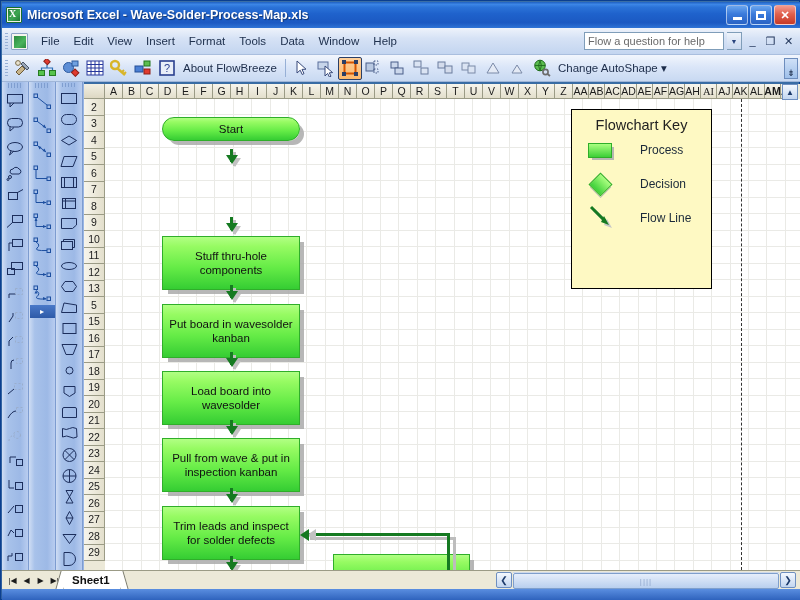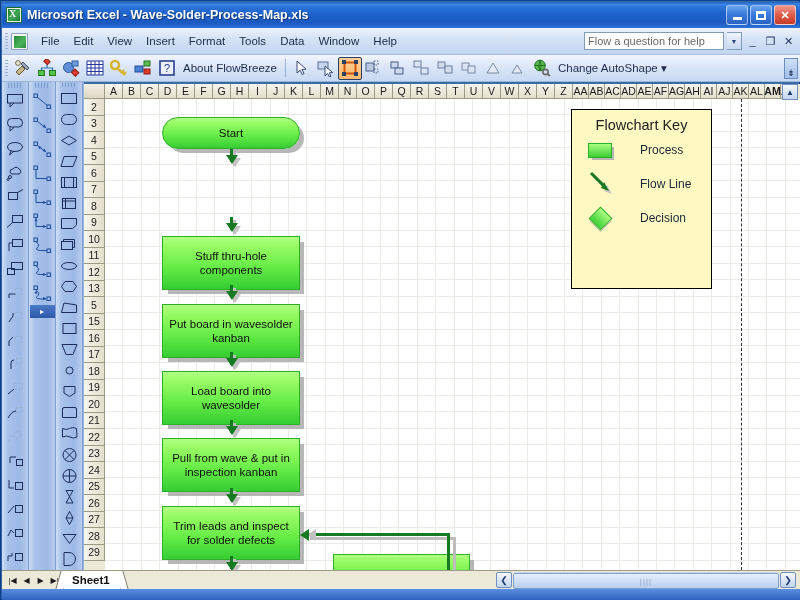--- a/index.html
+++ b/index.html
@@ -822,21 +822,21 @@
       <div class="colcell" style="width: 18px;">Y</div>
       <div class="colcell" style="width: 18px;">Z</div>
       <div class="colcell" style="width: 16px;">AA</div>
       <div class="colcell" style="width: 16px;">AB</div>
       <div class="colcell" style="width: 16px;">AC</div>
       <div class="colcell" style="width: 16px;">AD</div>
       <div class="colcell" style="width: 16px;">AE</div>
       <div class="colcell" style="width: 16px;">AF</div>
       <div class="colcell" style="width: 16px;">AG</div>
       <div class="colcell" style="width: 16px;">AH</div>
-      <div class="colcell" style="width: 16px;">AI</div>
+      <div class="colcell" style="width: 16px; font-family: Liberation Serif, serif;">AI</div>
       <div class="colcell" style="width: 16px;">AJ</div>
       <div class="colcell" style="width: 16px;">AK</div>
       <div class="colcell" style="width: 16px;">AL</div>
       <div class="colcell" style="width: 16px; font-weight: bold;">AM</div>
       <div class="colcell" style="width: 16px;">AN</div>
     </div>
   <div class="rowhdr" id="rowhdr">
       <div class="rowcell">2</div>
       <div class="rowcell">3</div>
       <div class="rowcell">4</div>
@@ -864,21 +864,21 @@
       <div class="rowcell">26</div>
       <div class="rowcell">27</div>
       <div class="rowcell">28</div>
       <div class="rowcell">29</div>
     </div>
 
   <div class="grid">
     <div class="gridlines"></div>
     <div class="pagebreak" style="left:636px;"></div>
 
-    <div class="shape terminator" style="left:57px; top:18px; width:138px; height:32px;justify-content:center;">
+    <div class="shape terminator" style="left:57px; top:18px; width:138px; height:24px;justify-content:center;">
       <span>Start</span>
     </div>
 
 
     <div class="shape" style="left:57px; top:137px; width:138px; height:54px;">
       <span>Stuff thru-hole components</span>
     </div>
 
     <div class="shape" style="left:57px; top:205px; width:138px; height:54px;text-align:center;">
       <span>Put board in wavesolder kanban</span>
@@ -957,34 +957,34 @@
     <div class="legend" style="left:466px; top:10px; width:141px; height:180px;">
       <div class="legend-title">Flowchart Key</div>
       <div class="legend-row">
         <div class="legend-key">
             <div class="lg-proc"></div>
           </div>
         <div class="legend-label">Process</div>
       </div>
       <div class="legend-row">
         <div class="legend-key">
+            <div class="lg-dec"></div>
+          </div>
+        <div class="legend-label">Decision</div>
+      </div>
+      <div class="legend-row">
+        <div class="legend-key">
           <svg width="34" height="26" viewBox="0 0 34 26">
             <path d="M6 5 L20 19" stroke="#bdbdbd" stroke-width="3"></path>
             <path d="M24 23 L16 20 L19 14 Z" fill="#c6c6c6"></path>
             <path d="M3 2 L17 16" stroke="#157a21" stroke-width="3"></path>
             <path d="M21 20 L13 17 L16 11 Z" fill="#157a21"></path>
           </svg>
         </div>
         <div class="legend-label">Flow Line</div>
-      </div>
-      <div class="legend-row">
-        <div class="legend-key">
-            <div class="lg-dec"></div>
-          </div>
-        <div class="legend-label">Decision</div>
       </div>
     </div>
   </div>
 
   <div class="vscroll-top">▲</div>
 
   <div class="tabbar">
     <div class="navbtns">
       <div class="navb">|◀</div>
       <div class="navb">◀</div>

